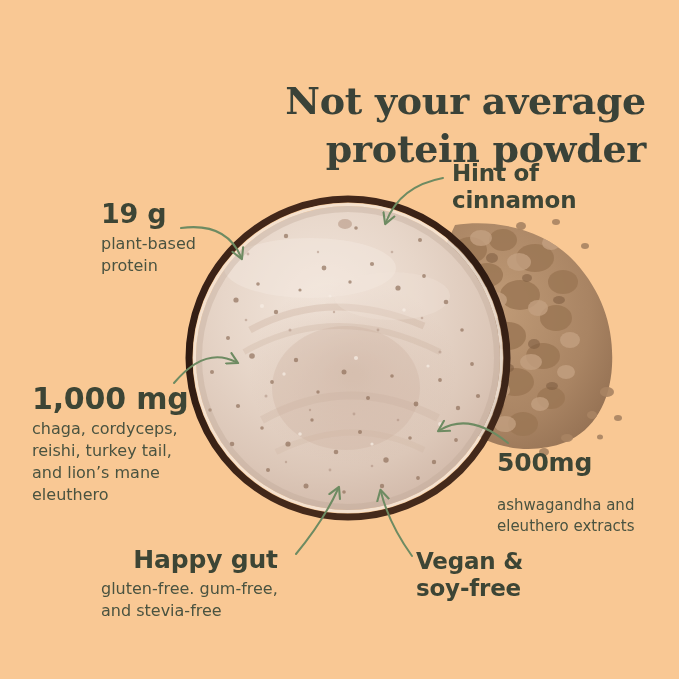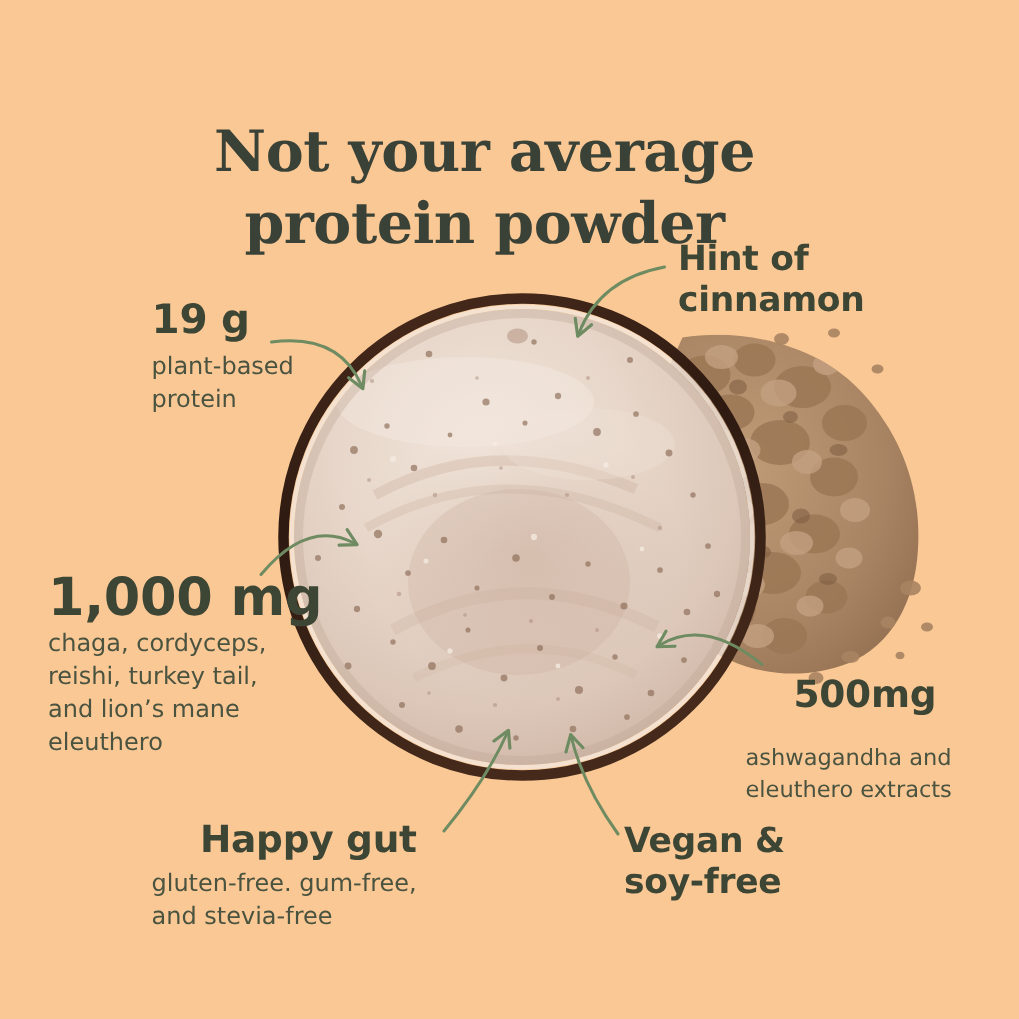--- a/index.html
+++ b/index.html
@@ -20,21 +20,21 @@
     background: #f9c894;
     overflow: hidden;
   }
 
   
   #headline {
     position: absolute;
     left: 0;
     top: 52px;
     width: 646px;
-    text-align: center;
+    text-align: right;
     font-family: "DejaVu Serif", "Liberation Serif", serif;
     font-weight: bold;
     font-size: 38px;
     line-height: 1.25;
     letter-spacing: -0.3px;
     color: #3a4238;
   }
   #headline .hl-line { display: block; }
 
   
@@ -65,26 +65,26 @@
   #callout-protein .c-head { font-size: 27px; line-height: 30px; }
   #callout-protein .c-sub  { font-size: 16px; line-height: 22px; margin-top: 4px; }
 
   
   #callout-cinnamon { left: 452px; top: 160px; }
   #callout-cinnamon .c-head { font-size: 23px; line-height: 27px; }
   #callout-cinnamon .c-head span { display: block; }
 
   
   #callout-mushrooms { left: 32px; top: 384px; }
-  #callout-mushrooms .c-head { font-size: 35px; line-height: 30px; text-align: center; }
+  #callout-mushrooms .c-head { font-size: 30px; line-height: 30px; text-align: center; }
   #callout-mushrooms .c-sub  { font-size: 16px; line-height: 22px; margin-top: 4px; }
 
   
   #callout-adaptogens { left: 497px; top: 448px; }
-  #callout-adaptogens .c-head { font-size: 25px; line-height: 29px; margin-left: 32px; }
+  #callout-adaptogens .c-head { font-size: 25px; line-height: 29px; }
   #callout-adaptogens .c-sub  { font-size: 15px; line-height: 21px; margin-top: 18px; }
 
   
   #callout-gut { left: 101px; top: 545px; }
   #callout-gut .c-head { font-size: 25px; line-height: 29px; text-align: right; }
   #callout-gut .c-sub  { font-size: 16px; line-height: 22px; margin-top: 4px; }
 
   
   #callout-vegan { left: 416px; top: 548px; }
   #callout-vegan .c-head { font-size: 23px; line-height: 27px; }

